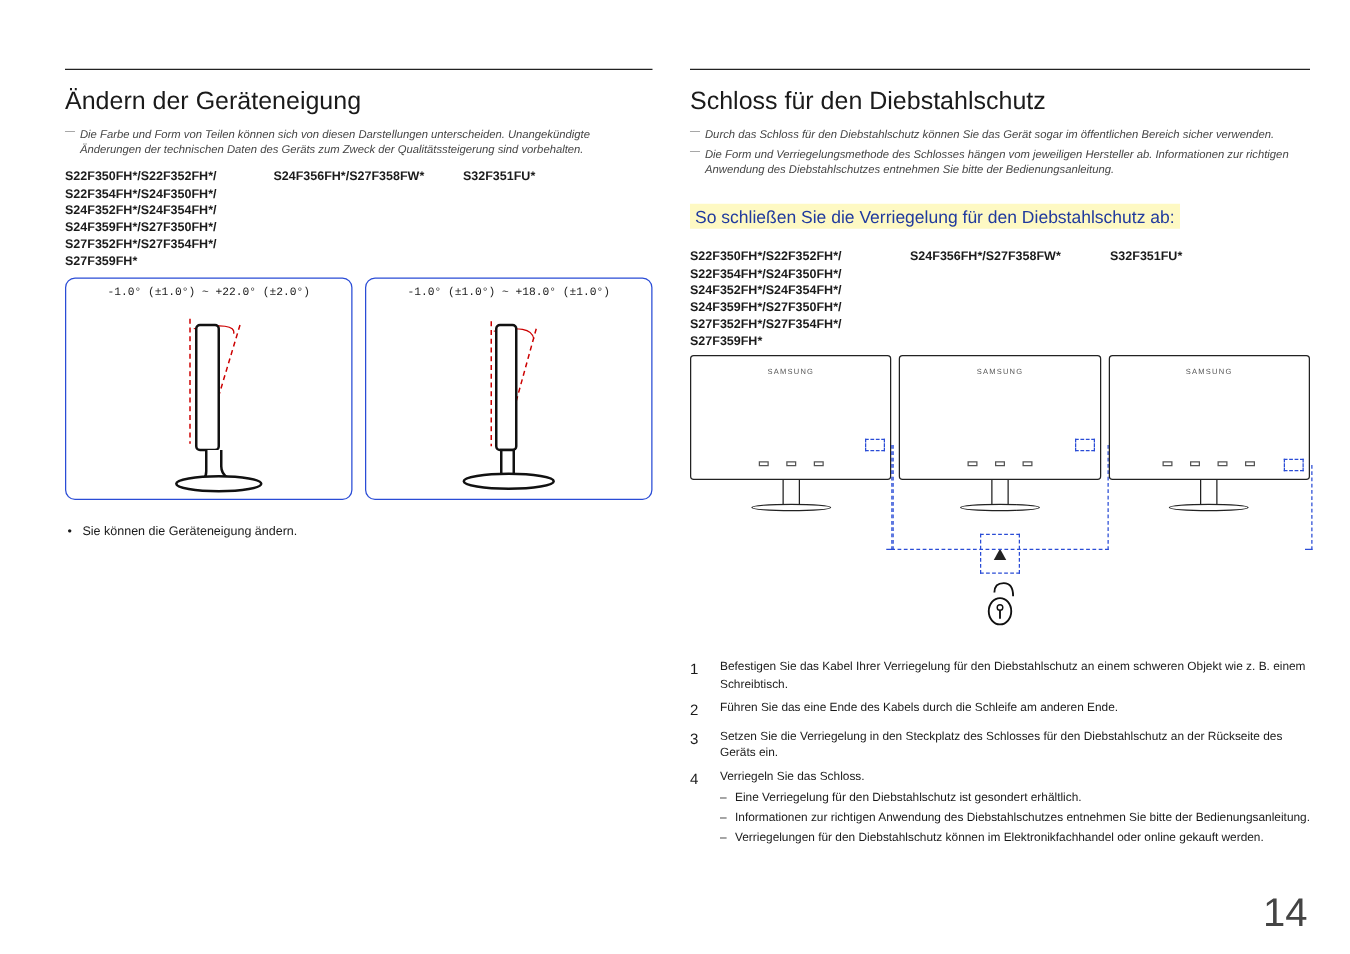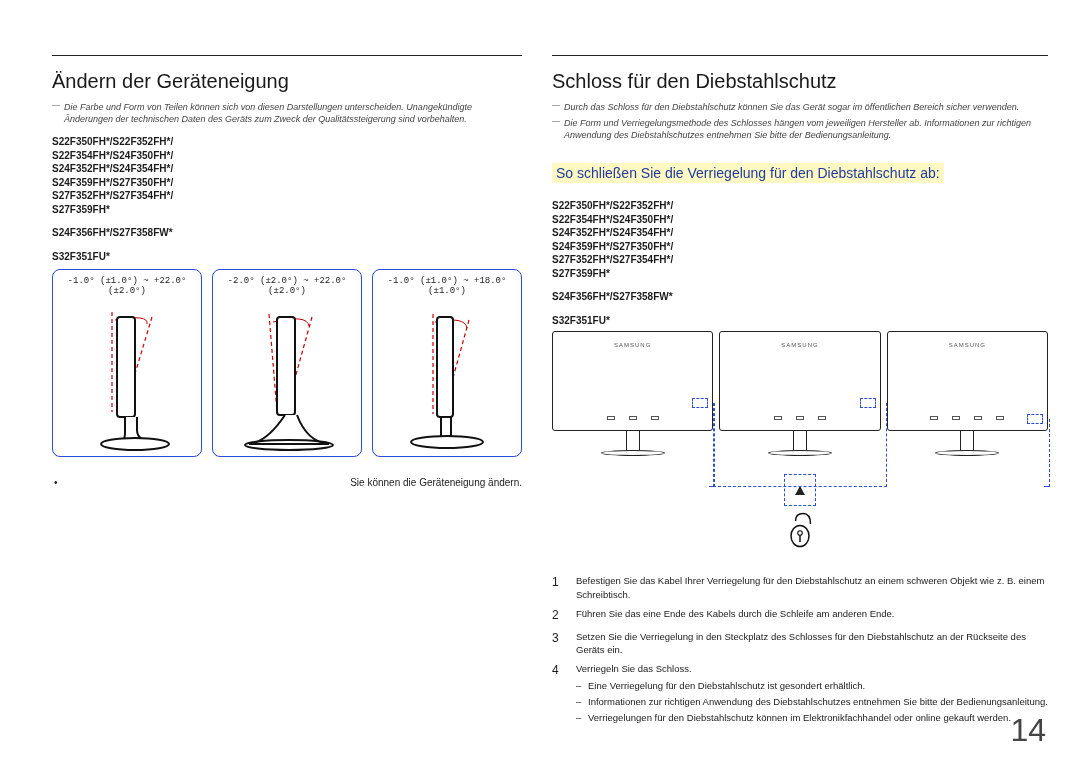--- a/index.html
+++ b/index.html
@@ -38,26 +38,24 @@
   .note-dash::before {
     content: "―";
     position: absolute;
     left: 0;
     top: -1px;
     font-size: 8px;
     color: #555;
   }
   .model-row {
     display: flex;
-    gap: 10px;
     margin-top: 10px;
     font-size: 10px;
     font-weight: 700;
     line-height: 1.35;
-    flex-direction: column;
   }
   .model-cell { flex: 1; }
   .model-cell.wide { flex: 1.1; }
   .tilt-row {
     display: flex;
     gap: 10px;
     margin-top: 6px;
   }
   .tilt-box {
     flex: 1;
@@ -81,21 +79,20 @@
   .bullets {
     margin-top: 18px;
     font-size: 10px;
     line-height: 1.6;
   }
   .bullets li {
     list-style: none;
     position: relative;
     padding-left: 14px;
     margin-bottom: 10px;
-    text-align: right;
   }
   .bullets li::before {
     content: "•";
     position: absolute;
     left: 2px;
     top: 0;
   }
   .sect-hl {
     background: #fef9c3;
     display: inline-block;
@@ -231,33 +228,20 @@
             <path d="M45 10 L45 110" stroke="#c00" stroke-width="1.2" stroke-dasharray="4 3" fill="none"></path>
             <path d="M85 15 L55 115" stroke="#c00" stroke-width="1.2" stroke-dasharray="4 3" fill="none"></path>
             <path d="M48 18 Q82 12 80 22" stroke="#c00" stroke-width="1" fill="none"></path>
             <rect x="50" y="15" width="18" height="100" rx="3" fill="#fff" stroke="#111" stroke-width="2"></rect>
             <path d="M58 115 L58 132 Q58 140 50 140 L90 140 Q70 140 70 128 L70 115" fill="#fff" stroke="#111" stroke-width="2"></path>
             <ellipse cx="68" cy="142" rx="34" ry="6" fill="#fff" stroke="#111" stroke-width="2"></ellipse>
           </svg>
         </div>
       </div>
       <div class="tilt-box">
-        <div class="tilt-spec">-2.0° (±2.0°) ~ +22.0° (±2.0°)</div>
-        <div class="tilt-fig">
-          <svg viewBox="0 0 120 150" width="120" height="150">
-            <path d="M42 12 L50 110" stroke="#c00" stroke-width="1.2" stroke-dasharray="4 3" fill="none"></path>
-            <path d="M85 15 L58 112" stroke="#c00" stroke-width="1.2" stroke-dasharray="4 3" fill="none"></path>
-            <path d="M46 20 Q80 12 82 24" stroke="#c00" stroke-width="1" fill="none"></path>
-            <rect x="50" y="15" width="18" height="98" rx="3" fill="#fff" stroke="#111" stroke-width="2"></rect>
-            <path d="M58 113 Q40 140 22 142 L102 142 Q80 140 70 113" fill="#fff" stroke="#111" stroke-width="2"></path>
-            <ellipse cx="62" cy="143" rx="44" ry="5" fill="none" stroke="#111" stroke-width="2"></ellipse>
-          </svg>
-        </div>
-      </div>
-      <div class="tilt-box">
         <div class="tilt-spec">-1.0° (±1.0°) ~ +18.0° (±1.0°)</div>
         <div class="tilt-fig">
           <svg viewBox="0 0 120 150" width="120" height="150">
             <path d="M46 12 L46 112" stroke="#c00" stroke-width="1.2" stroke-dasharray="4 3" fill="none"></path>
             <path d="M82 18 L56 112" stroke="#c00" stroke-width="1.2" stroke-dasharray="4 3" fill="none"></path>
             <path d="M48 20 Q78 14 80 26" stroke="#c00" stroke-width="1" fill="none"></path>
             <rect x="50" y="15" width="16" height="100" rx="3" fill="#fff" stroke="#111" stroke-width="2"></rect>
             <rect x="54" y="115" width="10" height="20" fill="#fff" stroke="#111" stroke-width="2"></rect>
             <ellipse cx="60" cy="140" rx="36" ry="6" fill="#fff" stroke="#111" stroke-width="2"></ellipse>
           </svg>

